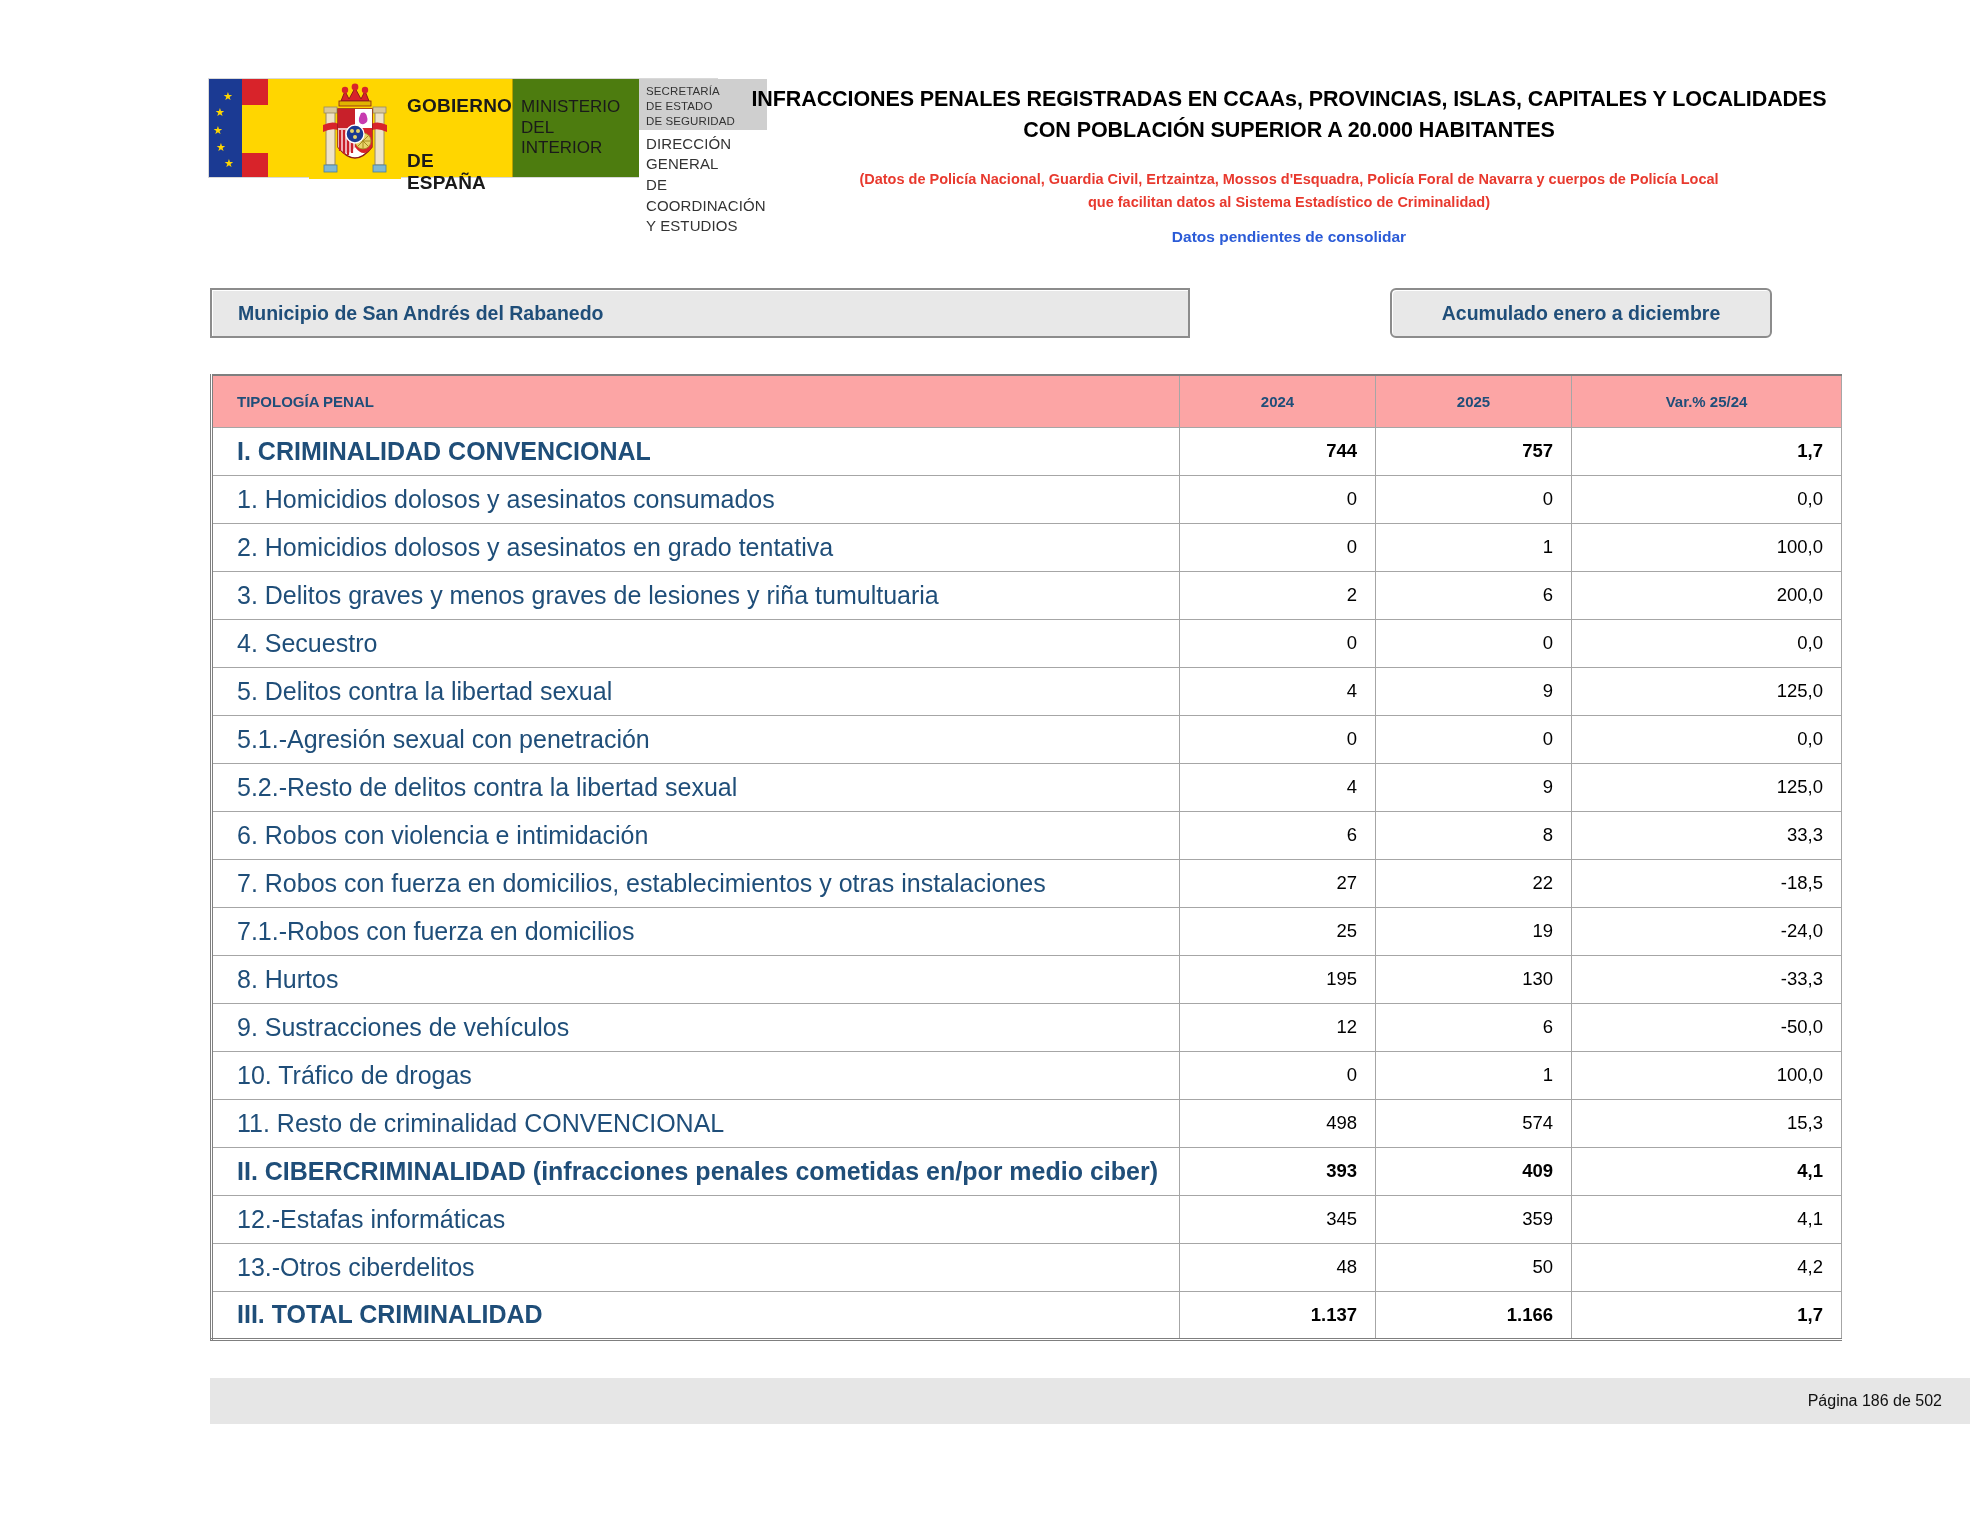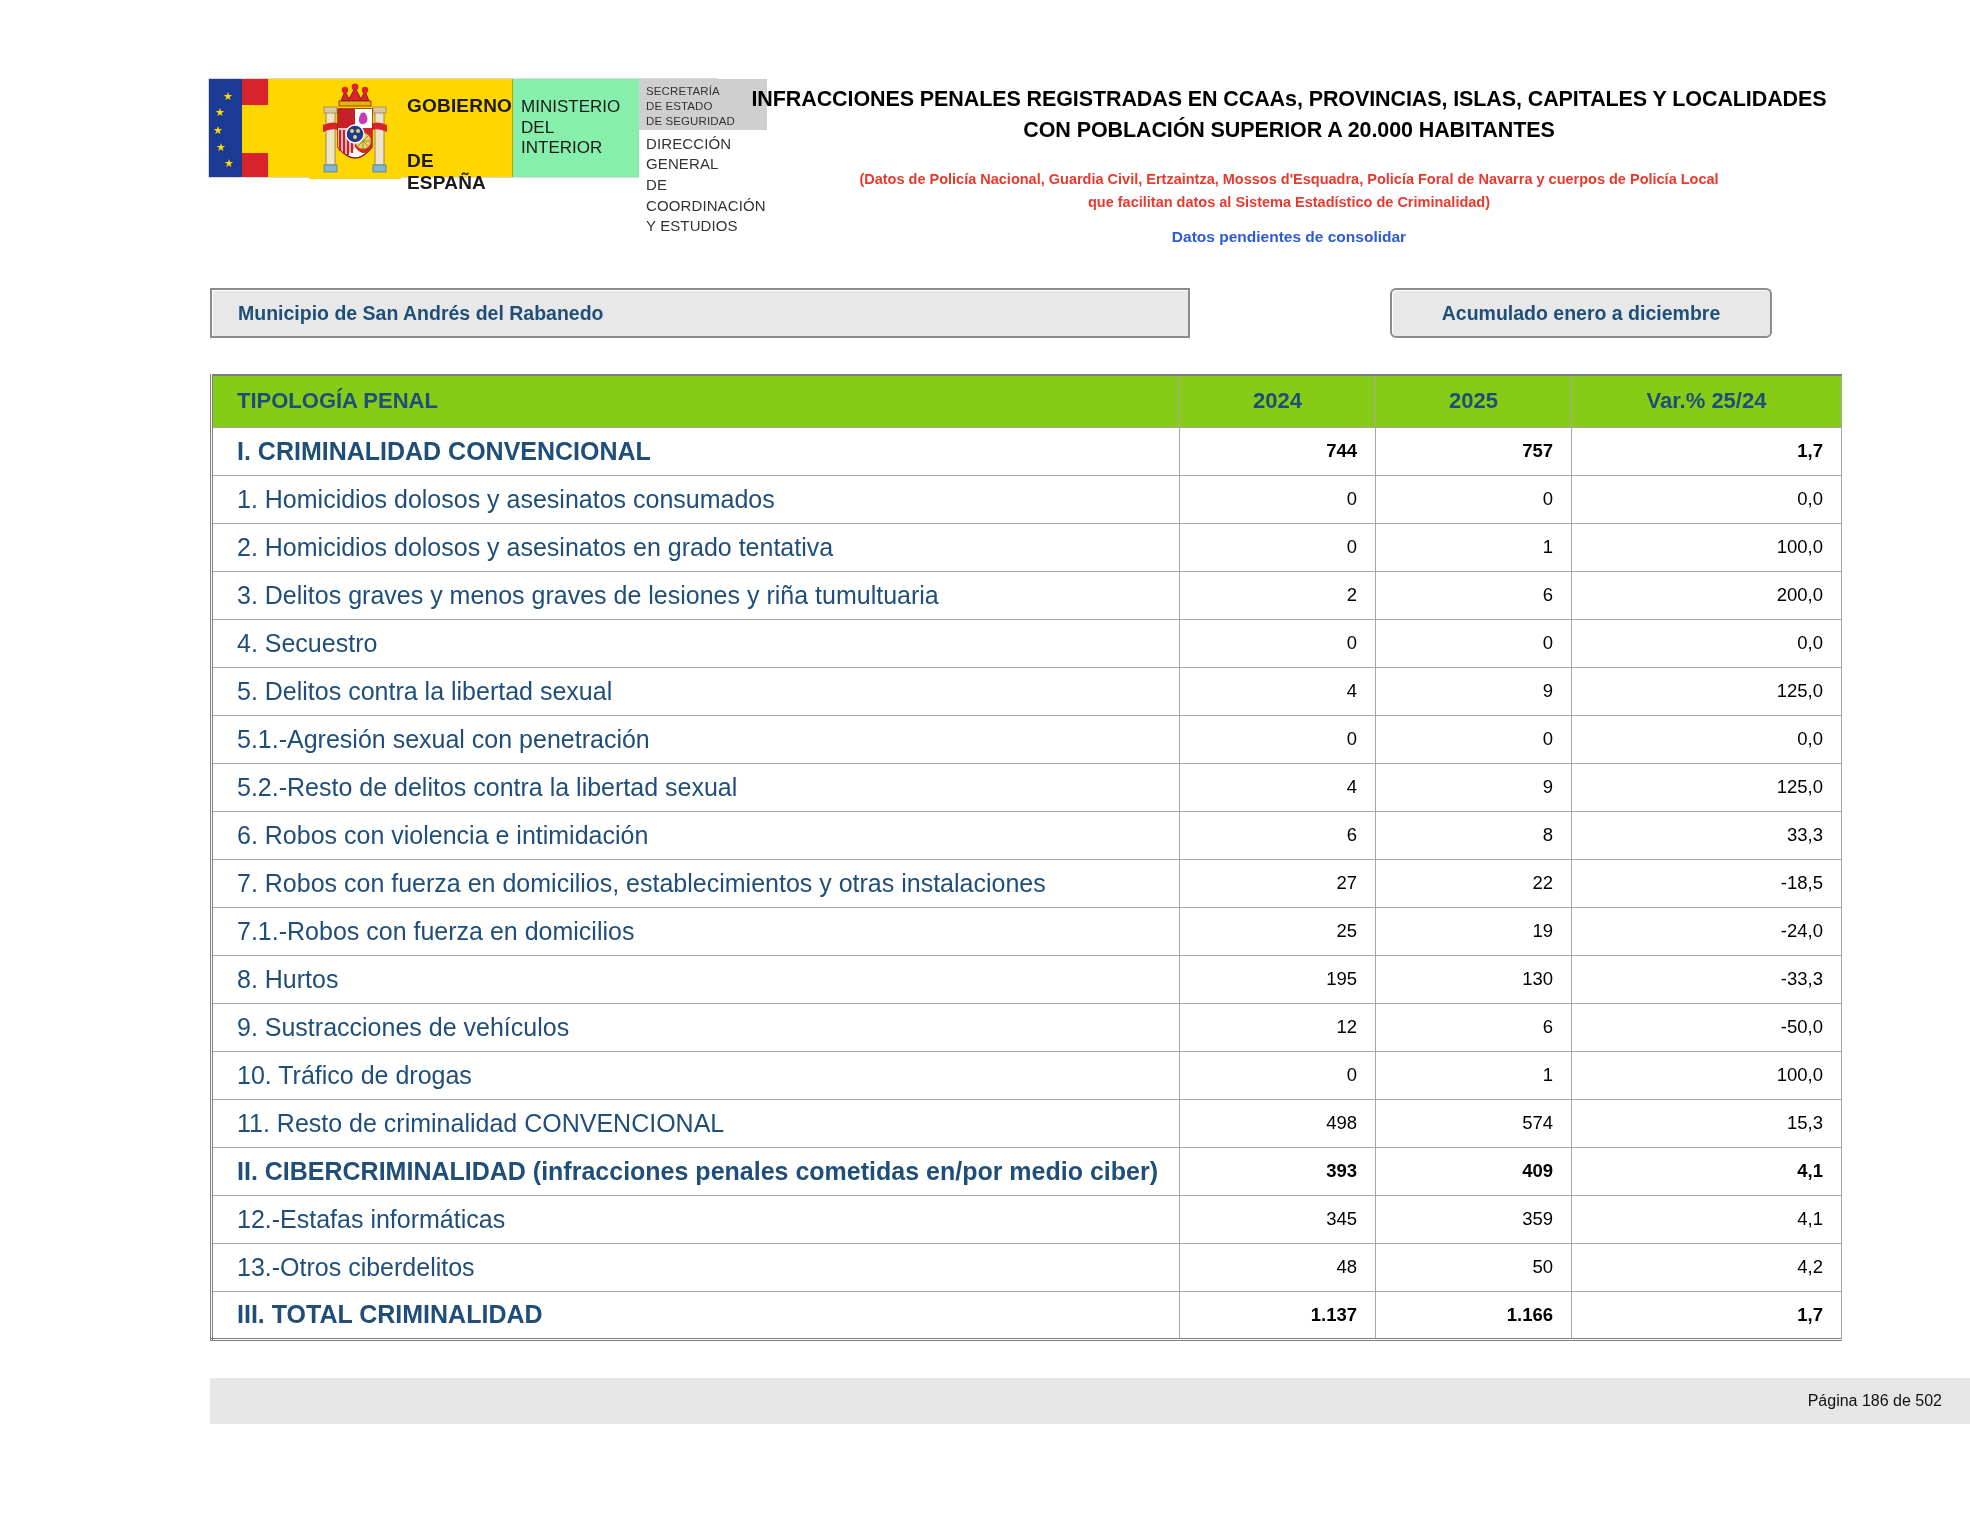--- a/index.html
+++ b/index.html
@@ -95,21 +95,21 @@
     font-weight: 700;
     color: #1a1a1a;
     letter-spacing: 0.2px;
     line-height: 1.15;
     font-family: "Liberation Sans", sans-serif;
     margin-top: 33px;
   }
   .logo-min {
     flex: 0 0 auto;
     width: 118px;
-    background: #86efac;
+    background: #4d7c0f;
     display: flex;
     flex-direction: column;
     justify-content: center;
     padding-left: 8px;
   }
   .logo-min span {
     font-size: 17px;
     font-weight: 400;
     color: #1a1a1a;
     line-height: 1.2;
@@ -224,23 +224,23 @@
   table.crime col.c-y2    { width: 196px; }
   table.crime col.c-var   { width: 270px; }
 
   table.crime th, table.crime td {
     border: 1px solid #a6a6a6;
     height: 48px;
     box-sizing: border-box;
     vertical-align: middle;
   }
   table.crime thead th {
-    background: #84cc16;
+    background: #fca5a5;
     color: #1f4e79;
-    font-size: 22px;
+    font-size: 15px;
     font-weight: 700;
     height: 52px;
   }
   th.h-name {
     text-align: left;
     padding-left: 24px;
   }
   th.h-year, th.h-var {
     text-align: center;
   }

